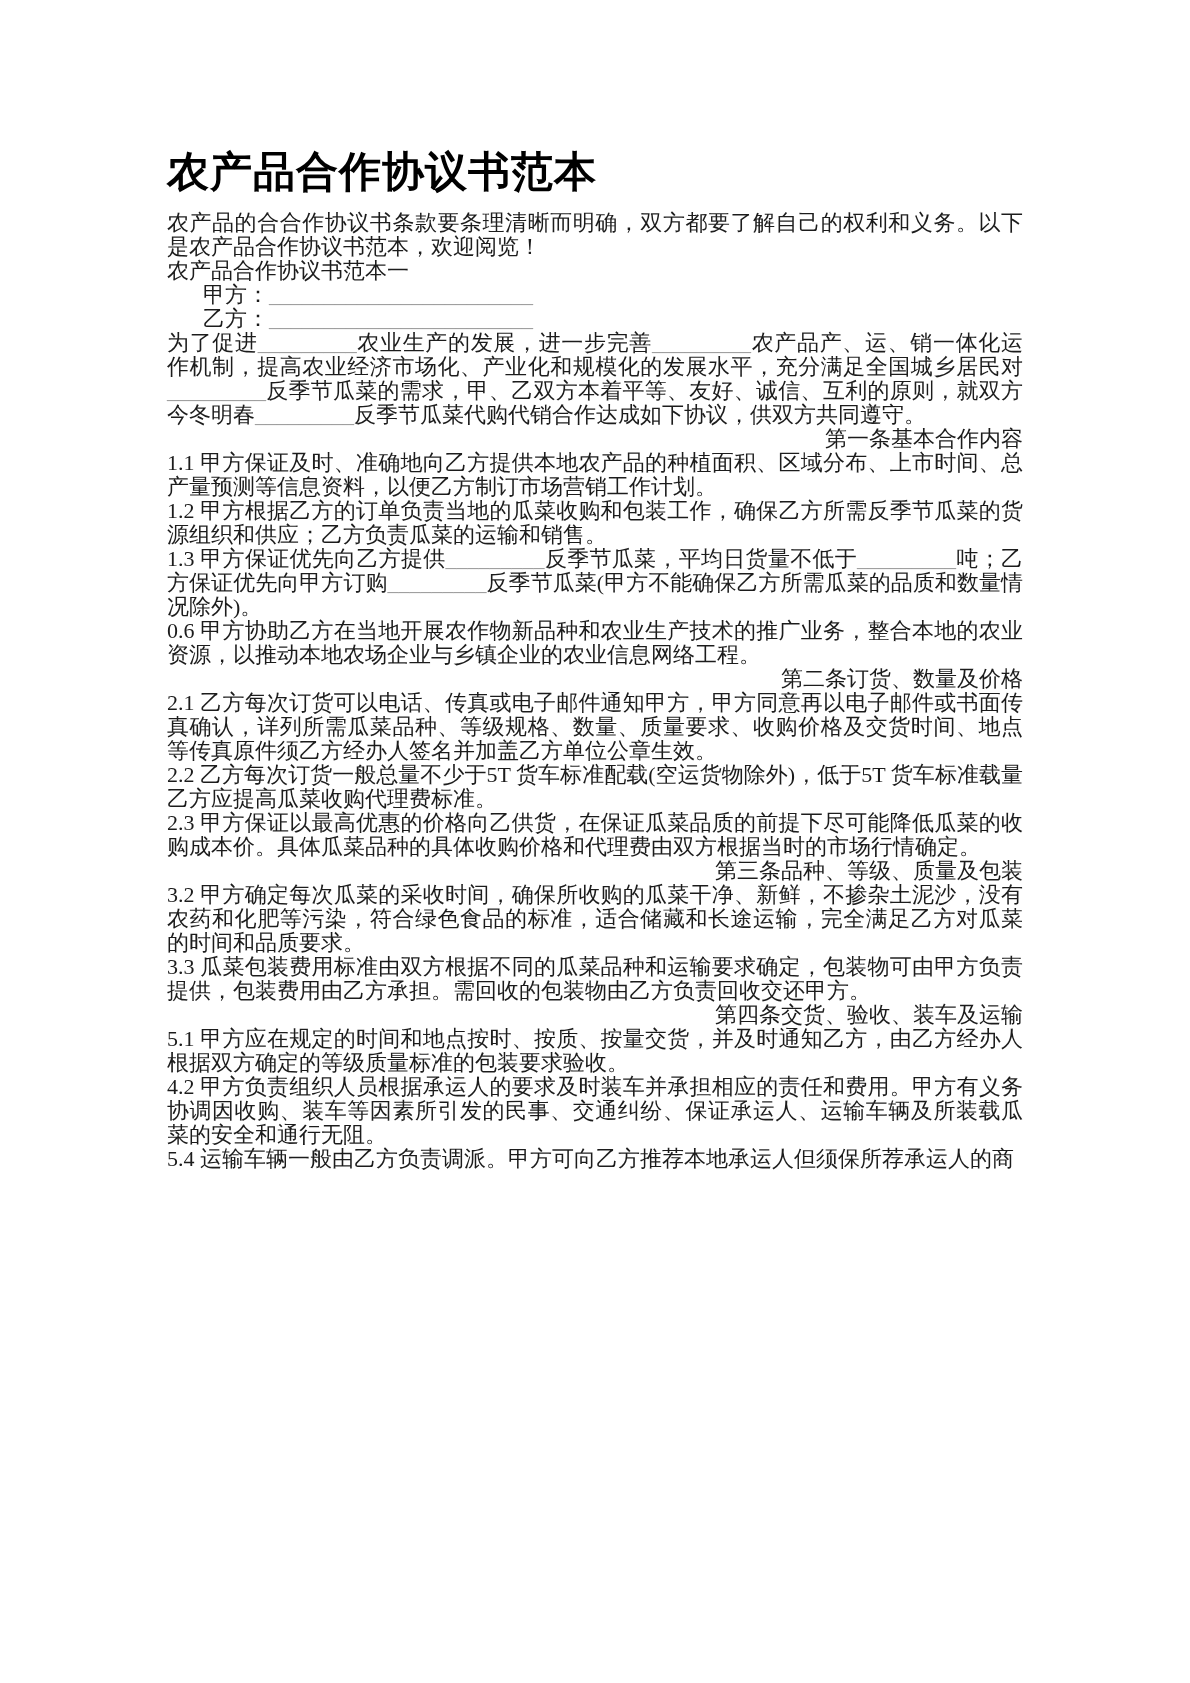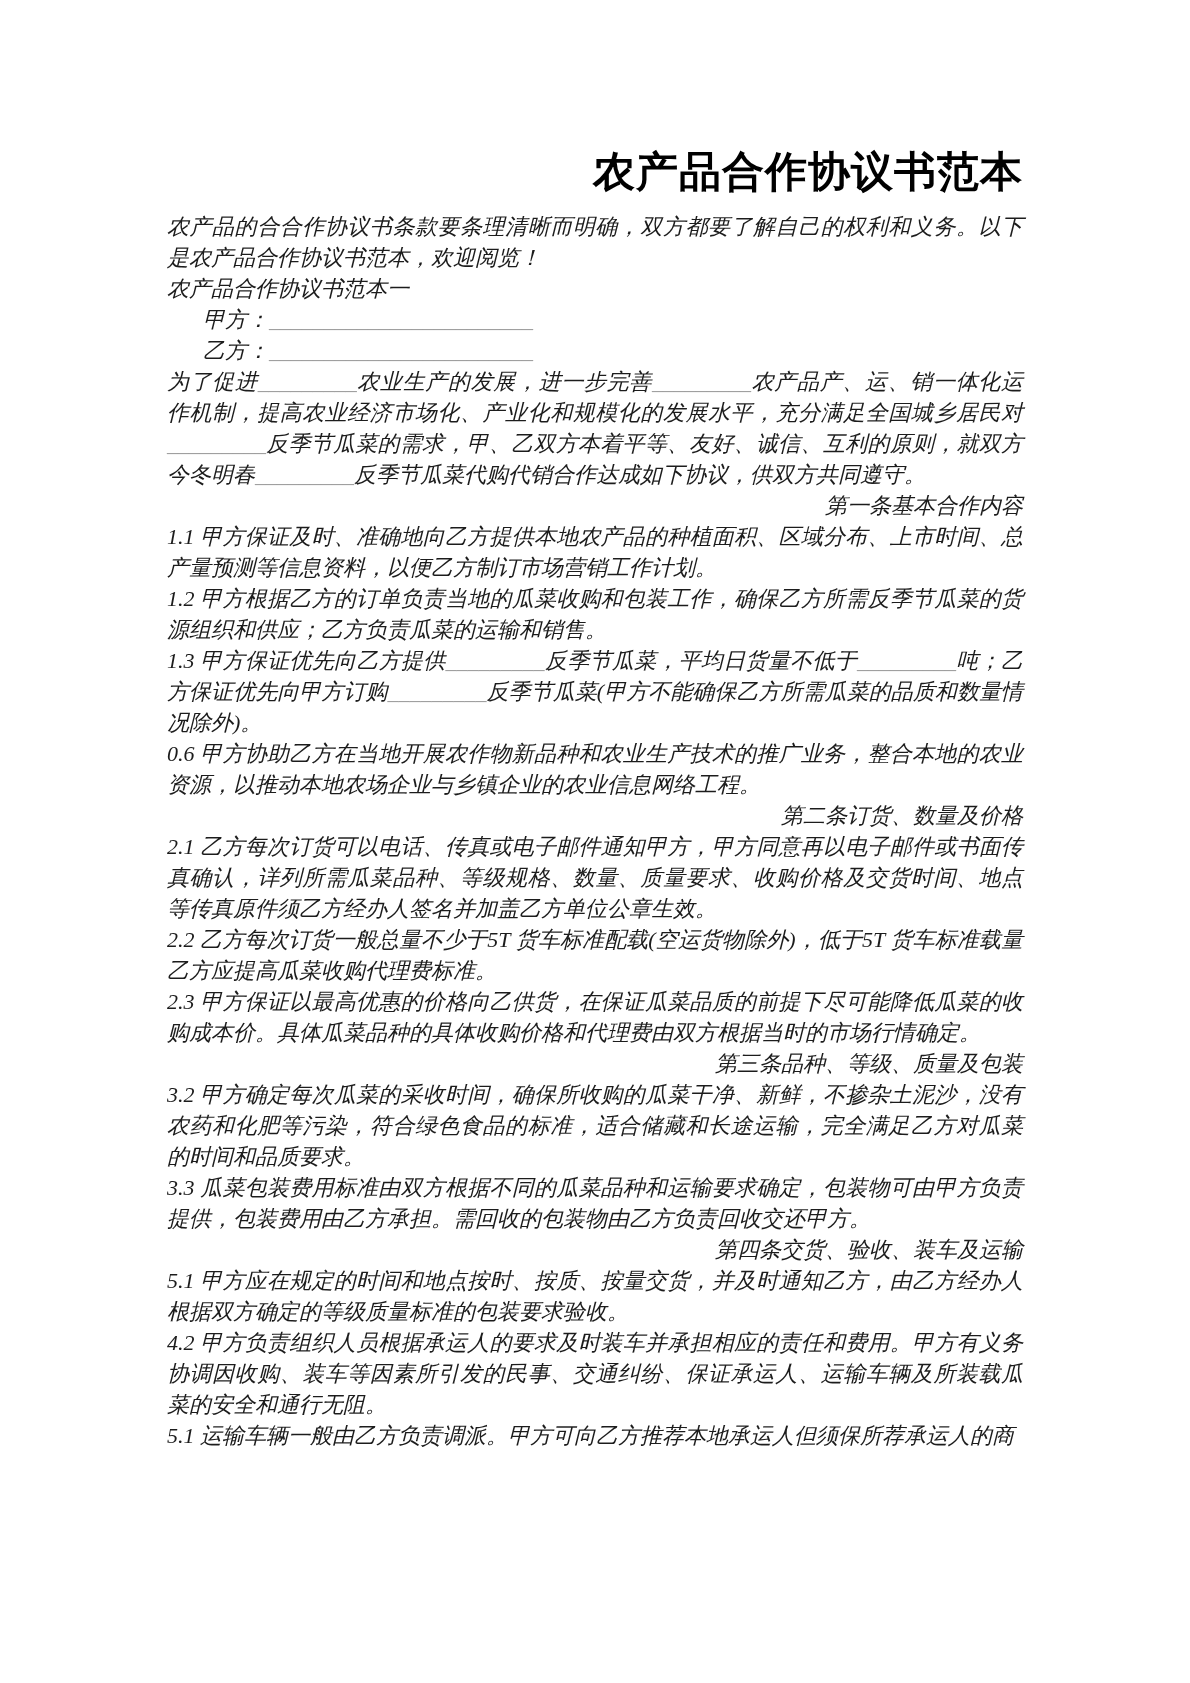--- a/index.html
+++ b/index.html
@@ -16,30 +16,29 @@
     left: 167px;
     top: 146px;
     width: 856px;
   }
   .title {
     margin: 0 0 13px 0;
     font-size: 42px;
     line-height: 52px;
     font-weight: bold;
     letter-spacing: 1px;
-    text-align: right;
+    text-align: left;
     color: #000000;
   }
   .para {
     margin: 0;
     font-size: 22px;
-    line-height: 31px;
+    line-height: 24px;
     text-align: justify;
     color: #1c1c1c;
-    font-style: italic;
   }
   .para.heading { text-align: right; }
   .para.field { text-align: left; margin-left: 36px; }
   .blank {
     color: #9b9b9b;
     letter-spacing: 0;
   }
 </style>
 </head>
 <body>
@@ -60,15 +59,15 @@
       <p class="para heading">第二条订货、数量及价格</p>
       <p class="para body">2.1 乙方每次订货可以电话、传真或电子邮件通知甲方，甲方同意再以电子邮件或书面传真确认，详列所需瓜菜品种、等级规格、数量、质量要求、收购价格及交货时间、地点等传真原件须乙方经办人签名并加盖乙方单位公章生效。</p>
       <p class="para body">2.2 乙方每次订货一般总量不少于5T 货车标准配载(空运货物除外)，低于5T 货车标准载量乙方应提高瓜菜收购代理费标准。</p>
       <p class="para body">2.3 甲方保证以最高优惠的价格向乙供货，在保证瓜菜品质的前提下尽可能降低瓜菜的收购成本价。具体瓜菜品种的具体收购价格和代理费由双方根据当时的市场行情确定。</p>
       <p class="para heading">第三条品种、等级、质量及包装</p>
       <p class="para body">3.2 甲方确定每次瓜菜的采收时间，确保所收购的瓜菜干净、新鲜，不掺杂土泥沙，没有农药和化肥等污染，符合绿色食品的标准，适合储藏和长途运输，完全满足乙方对瓜菜的时间和品质要求。</p>
       <p class="para body">3.3 瓜菜包装费用标准由双方根据不同的瓜菜品种和运输要求确定，包装物可由甲方负责提供，包装费用由乙方承担。需回收的包装物由乙方负责回收交还甲方。</p>
       <p class="para heading">第四条交货、验收、装车及运输</p>
       <p class="para body">5.1 甲方应在规定的时间和地点按时、按质、按量交货，并及时通知乙方，由乙方经办人根据双方确定的等级质量标准的包装要求验收。</p>
       <p class="para body">4.2 甲方负责组织人员根据承运人的要求及时装车并承担相应的责任和费用。甲方有义务协调因收购、装车等因素所引发的民事、交通纠纷、保证承运人、运输车辆及所装载瓜菜的安全和通行无阻。</p>
-      <p class="para body">5.1 运输车辆一般由乙方负责调派。甲方可向乙方推荐本地承运人但须保所荐承运人的商</p>
+      <p class="para body">5.4 运输车辆一般由乙方负责调派。甲方可向乙方推荐本地承运人但须保所荐承运人的商</p>
     </div>
 </div>
 
 </body></html>

